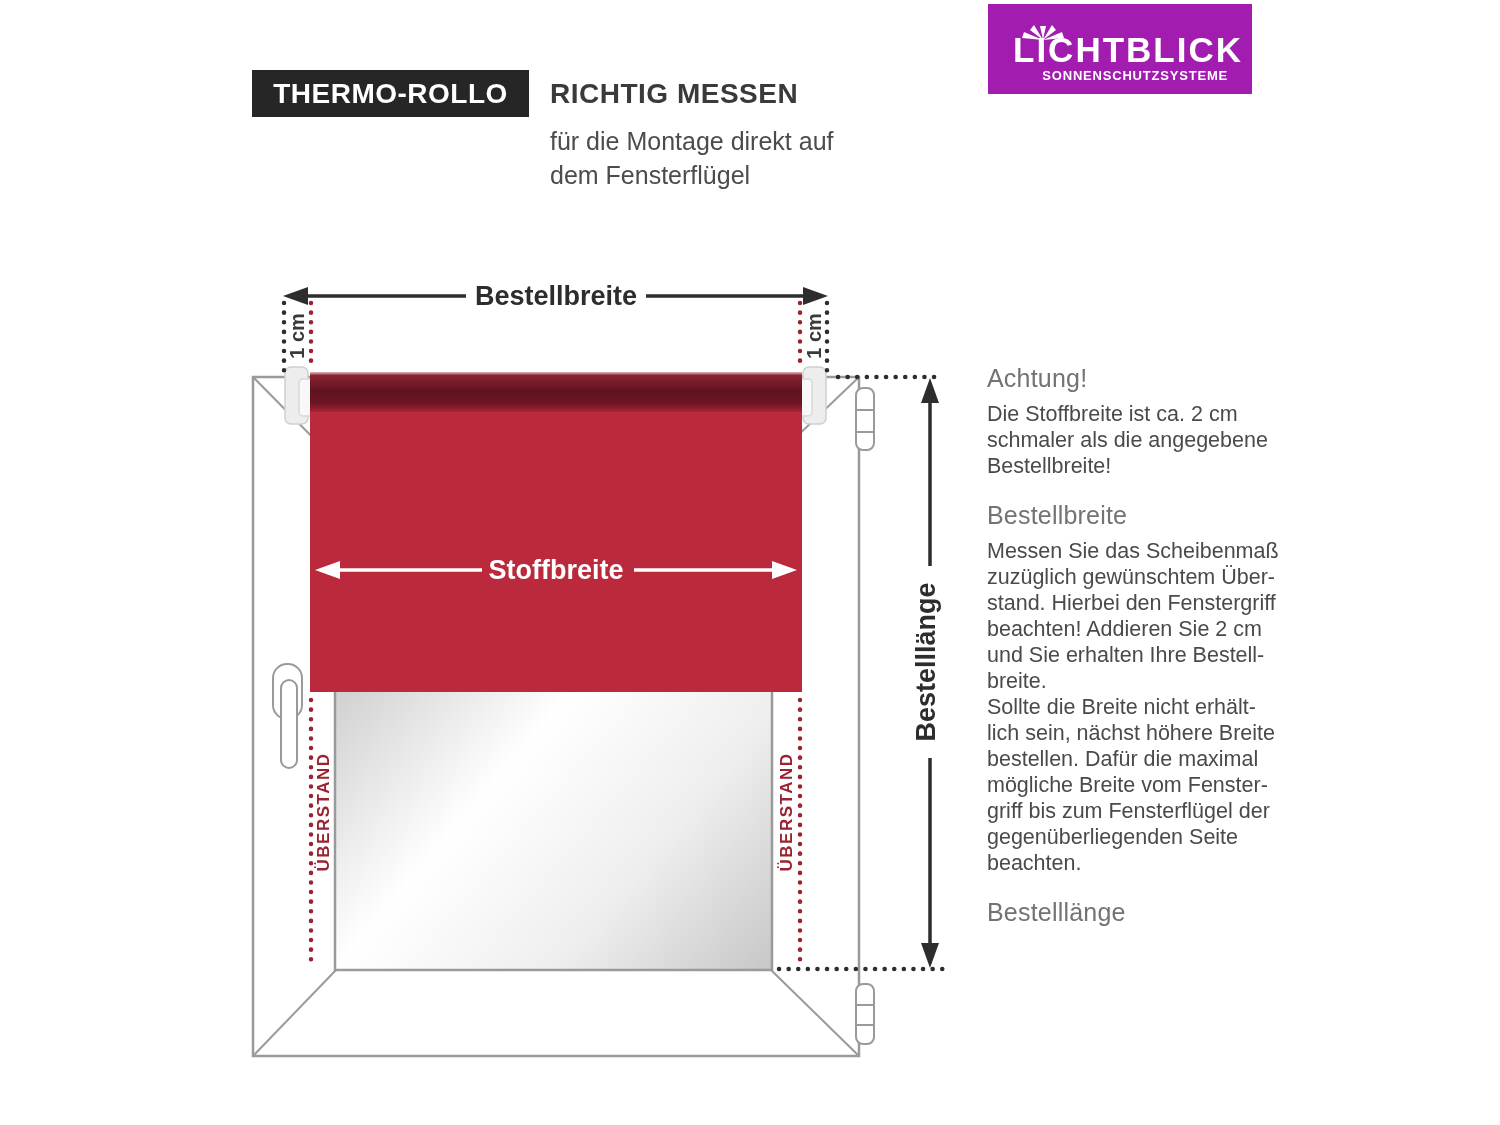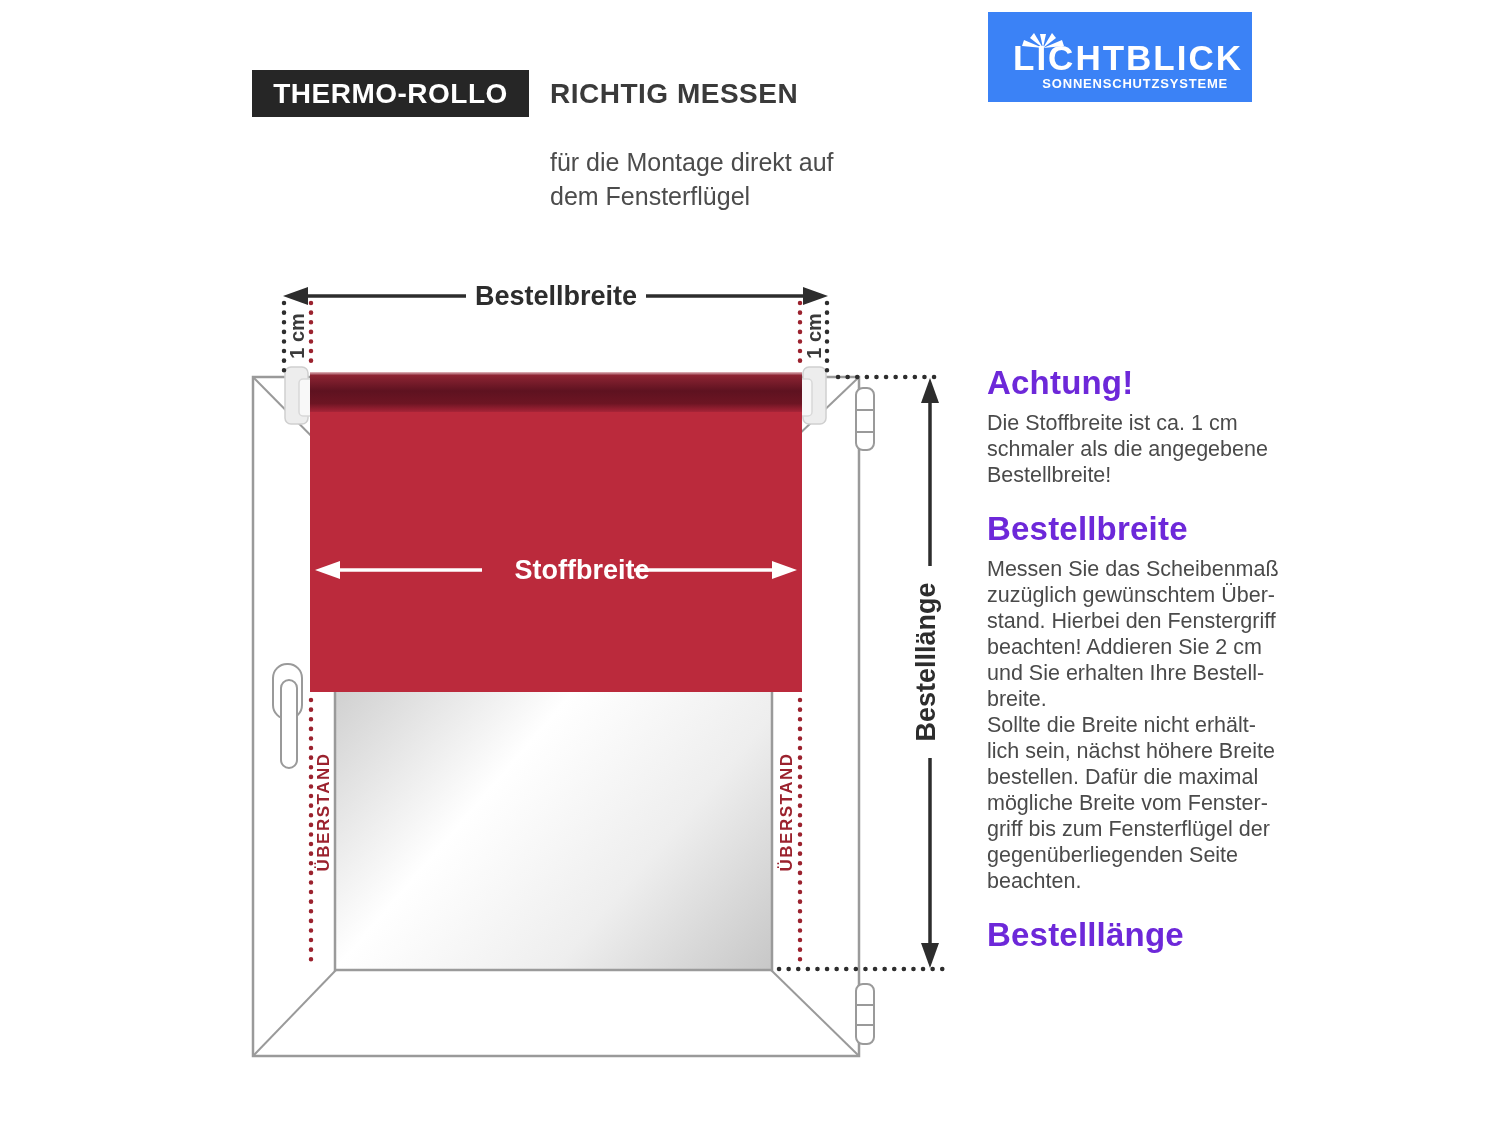--- a/index.html
+++ b/index.html
@@ -5,41 +5,41 @@
   html,body{margin:0;padding:0;background:#fff;}
   .stage{position:relative;width:1500px;height:1125px;background:#ffffff;overflow:hidden;
          font-family:"Liberation Sans", sans-serif;}
   .abs{position:absolute;}
 
   
   .badge{left:252px;top:70px;width:277px;height:47px;background:#262626;color:#ffffff;
          font-size:28px;font-weight:bold;display:flex;align-items:center;justify-content:center;
          letter-spacing:.5px;}
   .title{left:550px;top:78px;font-size:28px;font-weight:bold;color:#3a3a3a;letter-spacing:.5px;}
-  .subtitle{left:550px;top:124px;font-size:25px;color:#4c4c4c;line-height:34px;white-space:pre-line;margin-top:21px;}
+  .subtitle{left:550px;top:124px;font-size:25px;color:#4c4c4c;line-height:34px;white-space:pre-line;}
 
   
-  .logo{left:988px;top:12px;width:264px;height:90px;background:#3b82f6;}
+  .logo{left:988px;top:4px;width:264px;height:90px;background:#a21caf;}
   .logo-brand{position:absolute;left:25px;top:26px;color:#ffffff;font-size:35px;font-weight:bold;
               letter-spacing:2px;}
   .logo-tagline{position:absolute;right:24px;top:64px;color:#ffffff;font-size:13px;
                 letter-spacing:.8px;font-weight:bold;}
   .logo-sun{position:absolute;left:32px;top:10px;}
 
   
   .dlabel{transform:translate(-50%,-50%);font-weight:bold;font-size:27px;color:#2d2d2d;white-space:nowrap;}
-  .dlabel.white{color:#ffffff;margin-left:26px;}
+  .dlabel.white{color:#ffffff;}
   .vlabel{transform:translate(-50%,-50%) rotate(-90deg);white-space:nowrap;}
   .onecm{font-size:20px;font-weight:600;color:#3a3a3a;}
   .ueberstand{font-size:17px;font-weight:bold;color:#9b222e;letter-spacing:1.5px;}
   .blen{font-size:27px;font-weight:bold;color:#2d2d2d;}
 
   
   .info{left:987px;top:364px;width:300px;color:#4a4a4a;}
-  .info h2{margin:0 0 8px 0;font-size:33px;font-weight:bold;color:#6d28d9;letter-spacing:.2px;}
+  .info h2{margin:0 0 8px 0;font-size:25px;font-weight:normal;color:#737373;letter-spacing:.2px;}
   .info p{margin:0 0 22px 0;font-size:21.5px;line-height:26px;white-space:pre-line;}
 
   svg line, svg rect{shape-rendering:geometricPrecision;}
 </style>
 </head>
 <body>
 
 <div class="stage">
 
   <div class="abs title">RICHTIG MESSEN</div>
@@ -157,21 +157,21 @@
   <div class="abs dlabel white" style="left:556px;top:570px;">Stoffbreite</div>
   <div class="abs vlabel blen" style="left:926px;top:662px;">Bestelllänge</div>
   <div class="abs vlabel onecm" style="left:297px;top:336px;">1 cm</div>
   <div class="abs vlabel onecm" style="left:814px;top:336px;">1 cm</div>
   <div class="abs vlabel ueberstand" style="left:324px;top:812px;">ÜBERSTAND</div>
   <div class="abs vlabel ueberstand" style="left:787px;top:812px;">ÜBERSTAND</div>
 
   <div class="abs info">
     <section>
       <h2>Achtung!</h2>
-      <p>Die Stoffbreite ist ca. 1 cm
+      <p>Die Stoffbreite ist ca. 2 cm
 schmaler als die angegebene
 Bestellbreite!</p>
     </section>
     <section>
       <h2>Bestellbreite</h2>
       <p>Messen Sie das Scheibenmaß
 zuzüglich gewünschtem Über-
 stand. Hierbei den Fenstergriff
 beachten! Addieren Sie 2 cm
 und Sie erhalten Ihre Bestell-

